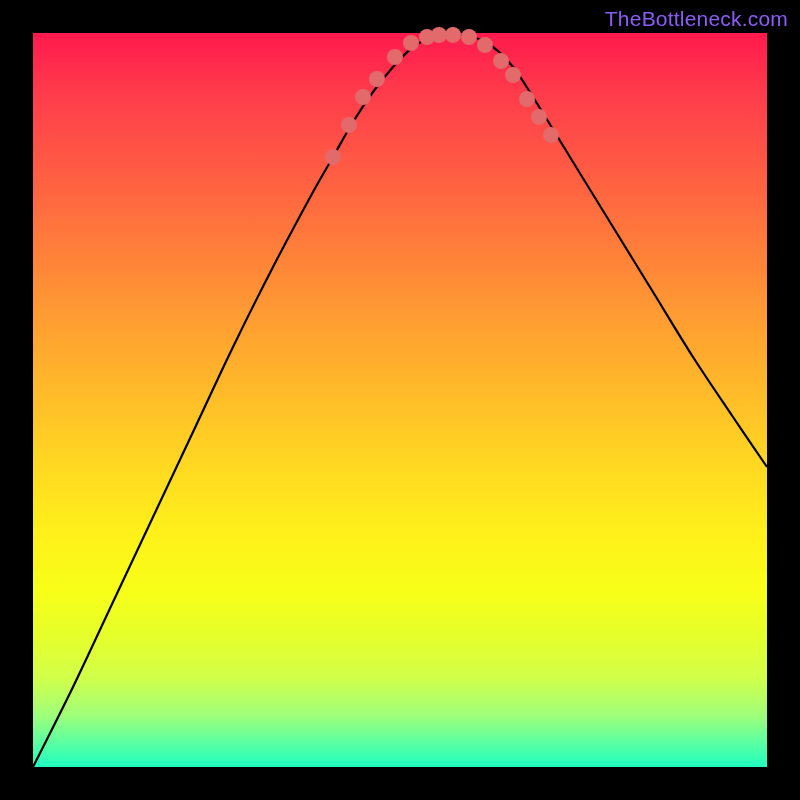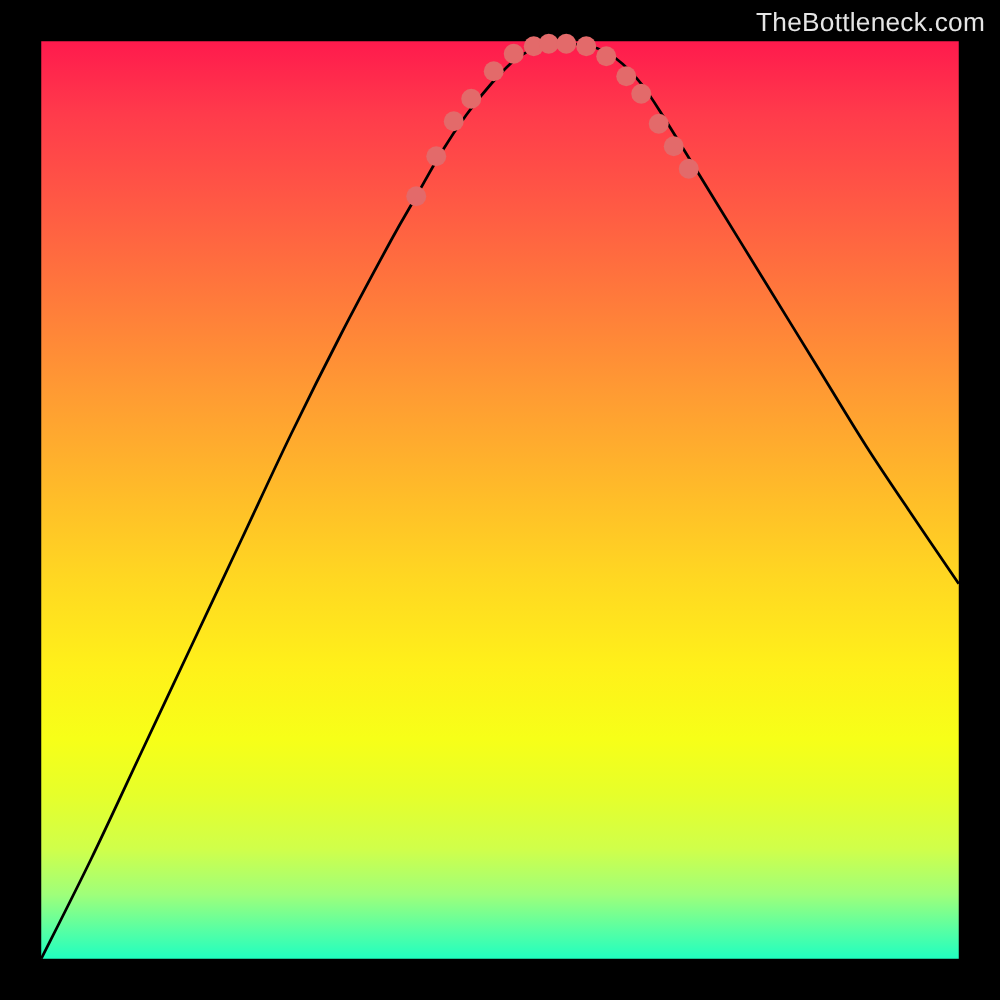--- a/index.html
+++ b/index.html
@@ -39,21 +39,21 @@
       #d0ff4a 88%,
       #9fff7a 93%,
       #55ffa5 97%,
       #20ffc0 100%
     );
   }
   .watermark {
     position: absolute;
     top: 7px;
     right: 12px;
-    color: #e5e5e5;
+    color: #8b5cf6;
     font-size: 21px;
     font-weight: 500;
     letter-spacing: 0.2px;
     z-index: 5;
   }
   svg.curve-layer {
     position: absolute;
     top: 0;
     left: 0;
     width: 734px;

